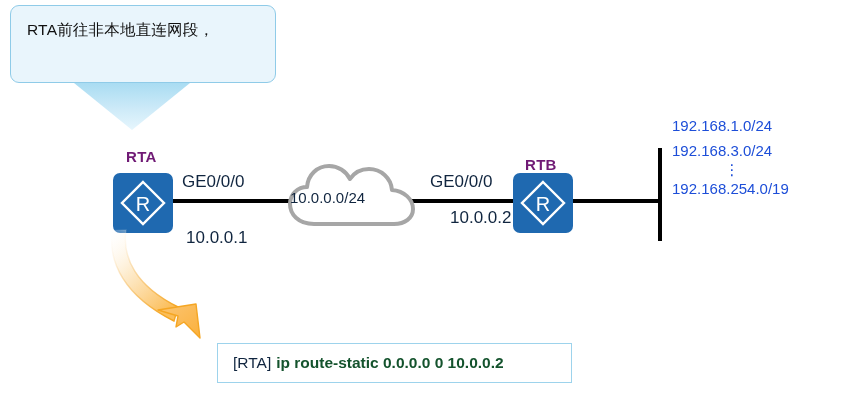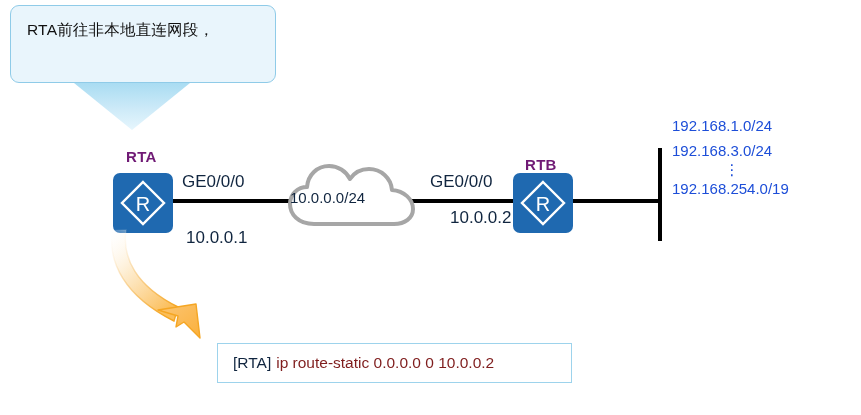--- a/index.html
+++ b/index.html
@@ -147,22 +147,22 @@
     padding-left: 15px;
     margin-left: 22px;
   }
   .cmd-prompt {
     font-size: 15.5px;
     color: #10253f;
     margin-right: 5px;
   }
   .cmd-text {
     font-size: 15.5px;
-    color: #7f1d1d;
-    font-weight: normal;
+    color: #14532d;
+    font-weight: bold;
   }
 </style>
 </head>
 <body>
 
 <div id="canvas">
 
   <div class="callout-tail-grad"></div>
 
   <div class="callout-box">

